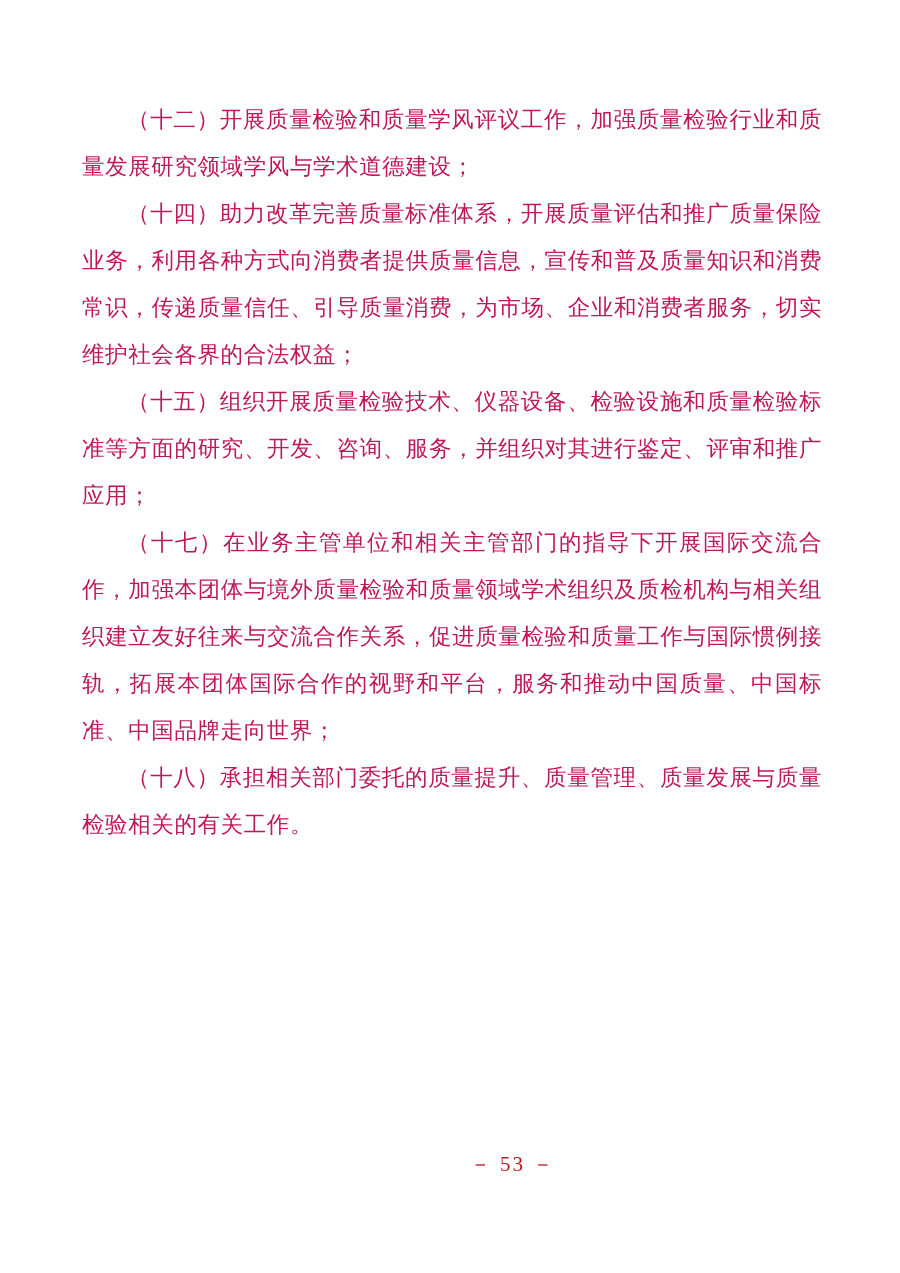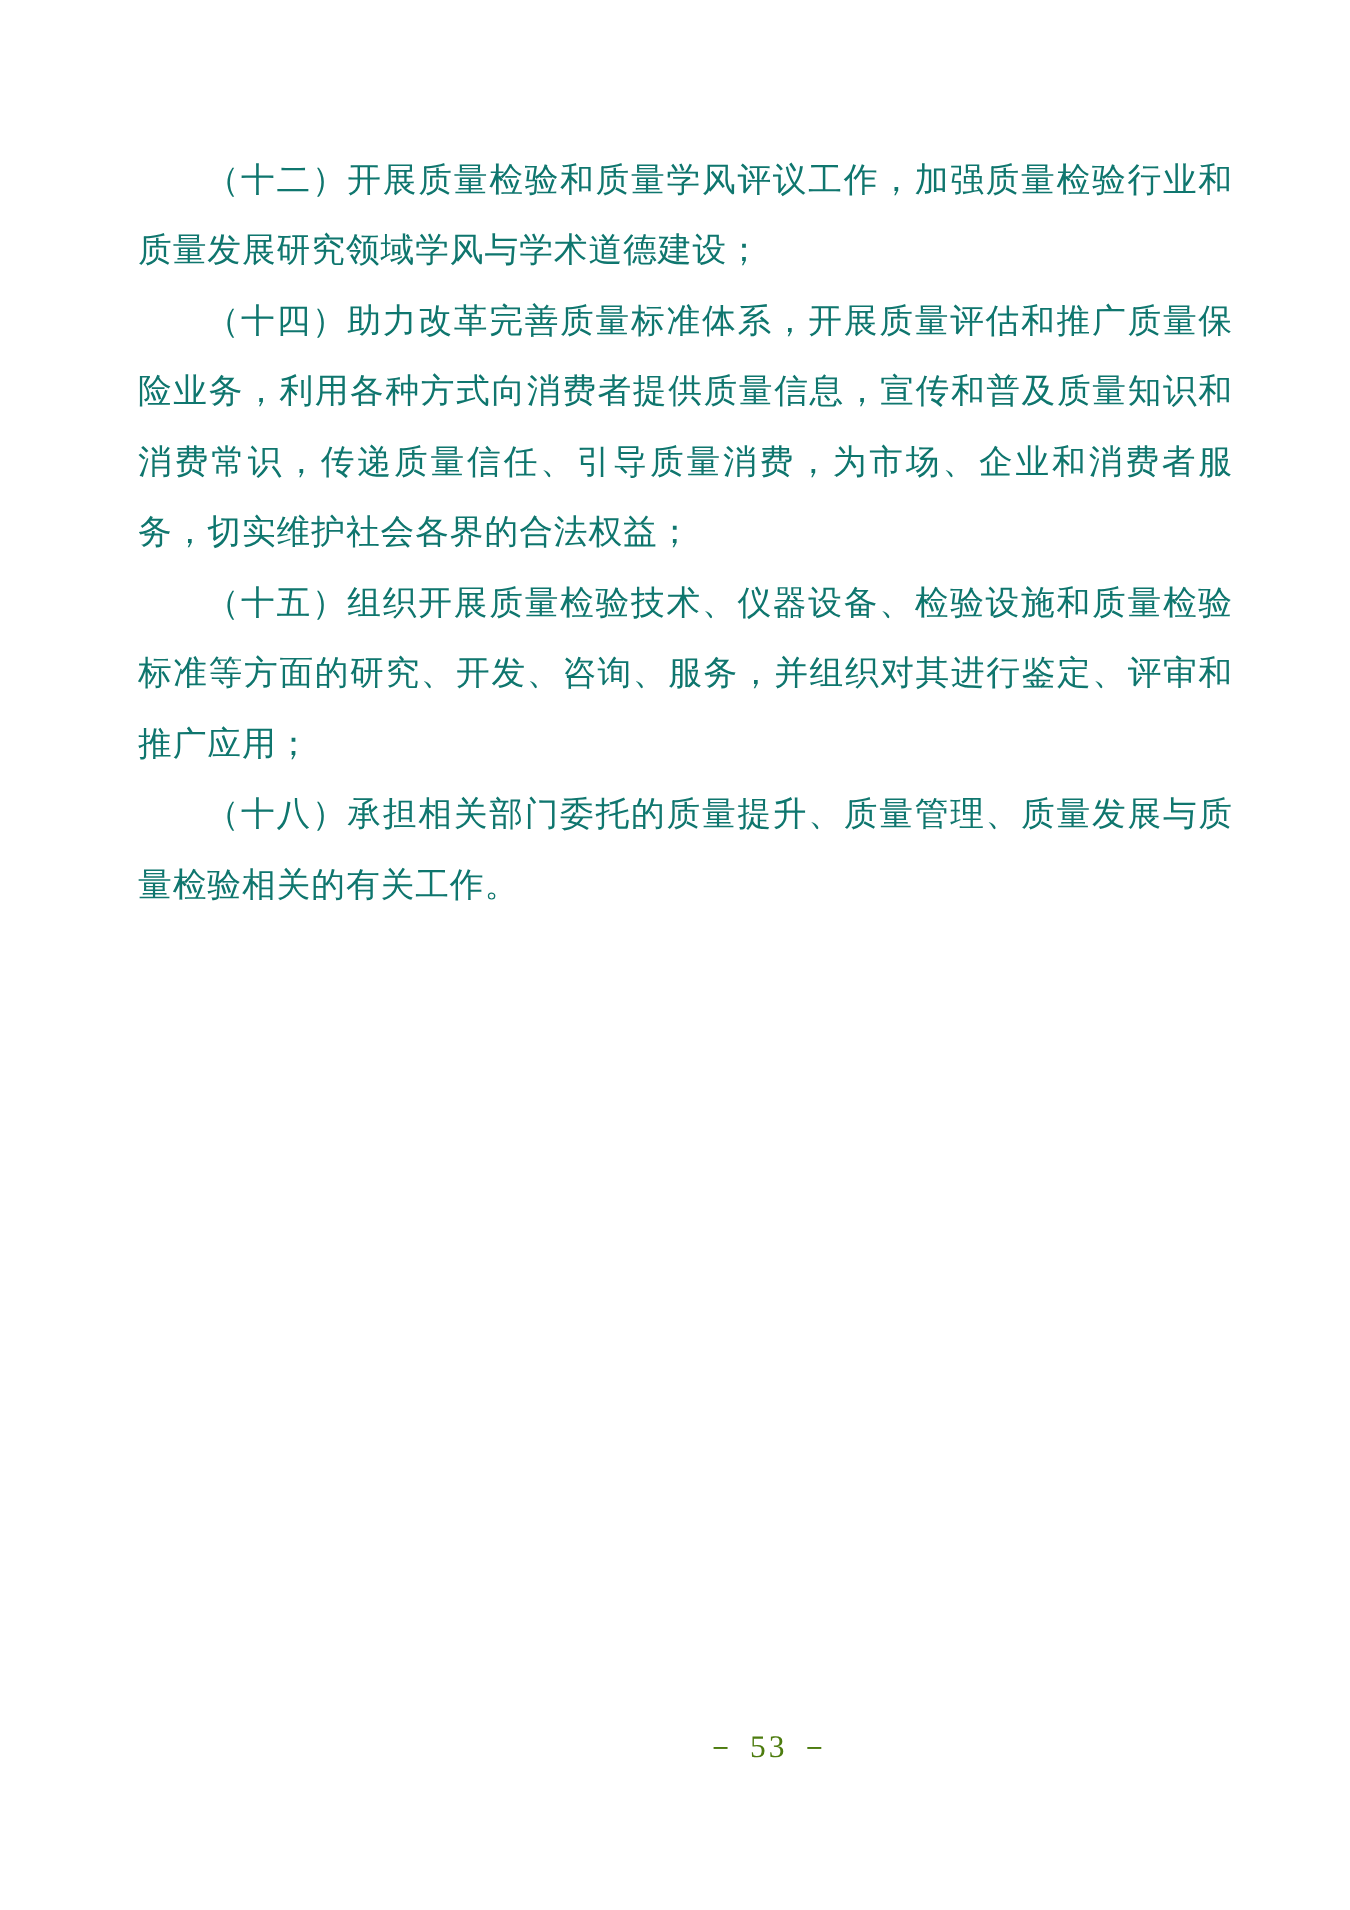--- a/index.html
+++ b/index.html
@@ -21,41 +21,42 @@
     position: absolute;
     left: 82px;
     top: 96px;
     width: 740px;
   }
   .para {
     font-size: 22.5px;
     line-height: 47px;
     text-align: justify;
     text-justify: inter-ideograph;
-    margin: 0 0 0 10px;
+    margin: 0 0 0 0;
     text-indent: 45px;
     letter-spacing: 0.6px;
-    color: #0f766e;
+    color: #be185d;
   }
   .page-number {
     position: absolute;
     left: 0;
     right: 0;
     top: 1150px;
     text-align: center;
     font-size: 21px;
-    color: #4d7c0f;
+    color: #b91c1c;
     letter-spacing: 2px;
     padding-left: 125px;
   }
 </style>
 </head>
 <body>
 
 <div class="page">
   <div class="content">
     <p class="para">（十二）开展质量检验和质量学风评议工作，加强质量检验行业和质量发展研究领域学风与学术道德建设；</p>
     <p class="para">（十四）助力改革完善质量标准体系，开展质量评估和推广质量保险业务，利用各种方式向消费者提供质量信息，宣传和普及质量知识和消费常识，传递质量信任、引导质量消费，为市场、企业和消费者服务，切实维护社会各界的合法权益；</p>
     <p class="para">（十五）组织开展质量检验技术、仪器设备、检验设施和质量检验标准等方面的研究、开发、咨询、服务，并组织对其进行鉴定、评审和推广应用；</p>
+    <p class="para">（十七）在业务主管单位和相关主管部门的指导下开展国际交流合作，加强本团体与境外质量检验和质量领域学术组织及质检机构与相关组织建立友好往来与交流合作关系，促进质量检验和质量工作与国际惯例接轨，拓展本团体国际合作的视野和平台，服务和推动中国质量、中国标准、中国品牌走向世界；</p>
     <p class="para">（十八）承担相关部门委托的质量提升、质量管理、质量发展与质量检验相关的有关工作。</p>
   </div>
   <div class="page-number">－ 53 －</div>
 </div>
 
 </body></html>

